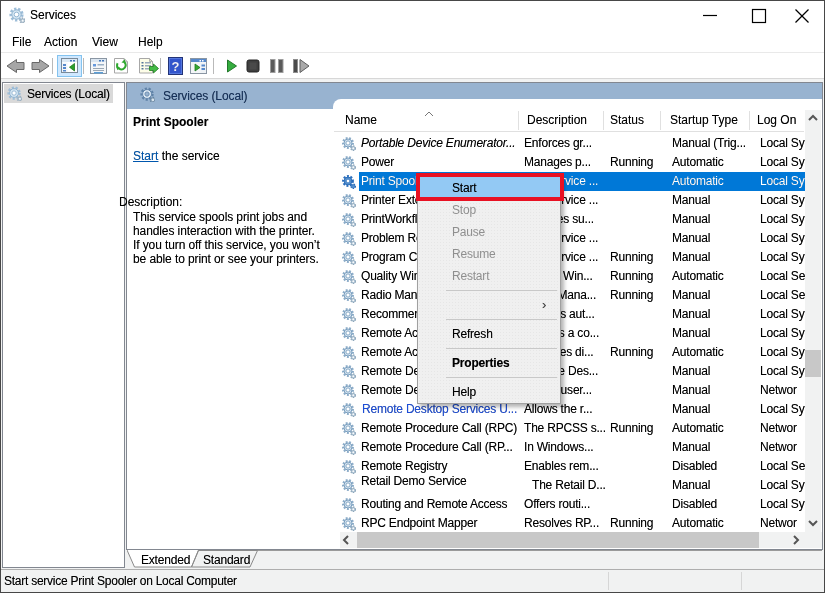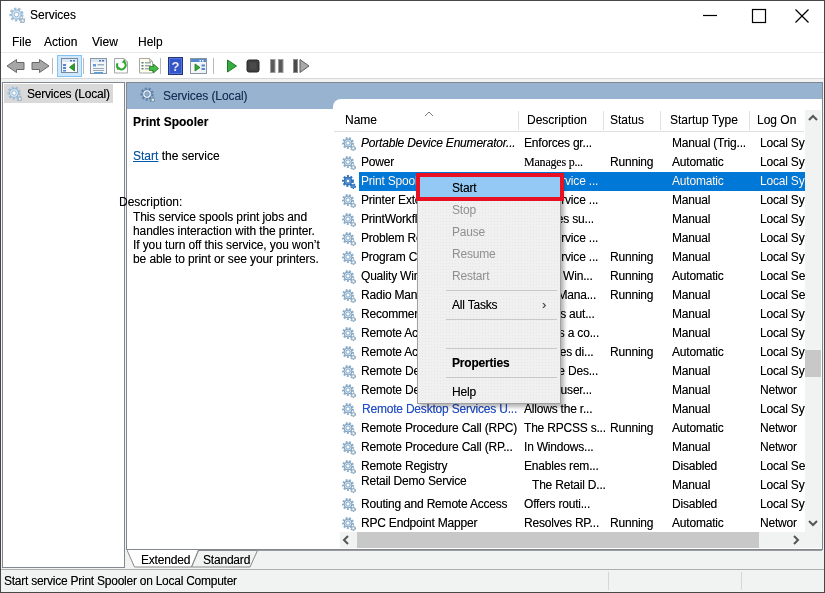--- a/index.html
+++ b/index.html
@@ -189,21 +189,21 @@
   </svg>
 <div style="position:absolute;left:361px;top:134px;width:157px;height:19px;line-height:19px;overflow:hidden;white-space:nowrap;letter-spacing:-0.2px;color:#000;font-style:italic;">Portable Device Enumerator...</div>
 <div style="position:absolute;left:524px;top:134px;width:83px;height:19px;line-height:19px;overflow:hidden;white-space:nowrap;letter-spacing:-0.2px;color:#000;">Enforces gr...</div>
 
 <div style="position:absolute;left:672px;top:134px;width:81px;height:19px;line-height:19px;overflow:hidden;white-space:nowrap;letter-spacing:-0.2px;color:#000;">Manual (Trig...</div>
 <div style="position:absolute;left:760px;top:134px;width:45px;height:19px;line-height:19px;overflow:hidden;white-space:nowrap;letter-spacing:-0.2px;color:#000;">Local Sy</div>
 <svg style="position:absolute;left:342px;top:156px" width="14" height="14" viewBox="0 0 14 14">
     <use href="#gear"></use>
   </svg>
 <div style="position:absolute;left:361px;top:153px;width:157px;height:19px;line-height:19px;overflow:hidden;white-space:nowrap;letter-spacing:-0.2px;color:#000;">Power</div>
-<div style="position:absolute;left:524px;top:153px;width:83px;height:19px;line-height:19px;overflow:hidden;white-space:nowrap;letter-spacing:-0.2px;color:#000;font-family:Liberation Serif, serif;">Manages p...</div>
+<div style="position:absolute;left:524px;top:153px;width:83px;height:19px;line-height:19px;overflow:hidden;white-space:nowrap;letter-spacing:-0.2px;color:#000;">Manages p...</div>
 <div style="position:absolute;left:610px;top:153px;width:50px;height:19px;line-height:19px;overflow:hidden;white-space:nowrap;letter-spacing:-0.2px;color:#000;">Running</div>
 <div style="position:absolute;left:672px;top:153px;width:81px;height:19px;line-height:19px;overflow:hidden;white-space:nowrap;letter-spacing:-0.2px;color:#000;">Automatic</div>
 <div style="position:absolute;left:760px;top:153px;width:45px;height:19px;line-height:19px;overflow:hidden;white-space:nowrap;letter-spacing:-0.2px;color:#000;">Local Sy</div>
 <div style="position:absolute;left:359px;top:172px;width:446px;height:19px;background:#0078d7"></div>
 <svg style="position:absolute;left:342px;top:175px" width="14" height="14" viewBox="0 0 14 14">
     <use href="#gearsel"></use>
   </svg>
 <div style="position:absolute;left:361px;top:172px;width:157px;height:19px;line-height:19px;overflow:hidden;white-space:nowrap;letter-spacing:-0.2px;color:#fff;">Print Spooler</div>
 <div style="position:absolute;left:524px;top:172px;width:83px;height:19px;line-height:19px;overflow:hidden;white-space:nowrap;letter-spacing:-0.2px;color:#fff;">This service ...</div>
 
@@ -388,23 +388,23 @@
 <div class="abs" style="left:741px;top:572px;width:1px;height:18px;background:#d6d6d6"></div>
 
 <div class="abs" style="left:417px;top:174px;width:144px;height:230px;background:#f0f0f0;border:1px solid #a0a0a0;box-shadow:3px 3px 4px rgba(0,0,0,0.3);background-image:radial-gradient(circle, #e6e6e6 0.7px, transparent 0.8px);background-size:3px 3px">
   <div style="position:absolute;left:2px;top:2px;width:140px;height:20px;background:#93c9f4"></div>
   <div class="mi hl" style="top:2px;">Start</div>
 <div class="mi dis" style="top:24px;">Stop</div>
 <div class="mi dis" style="top:46px;">Pause</div>
 <div class="mi dis" style="top:68px;">Resume</div>
 <div class="mi dis" style="top:90px;">Restart</div>
     <div class="msep" style="top:115px"></div>
-    <div class="mi " style="top:119px;">All Tasks</div>
     <div style="position:absolute;right:8px;top:123px;width:10px;height:14px;font-size:13px;color:#444;line-height:14px">›</div>
     <div class="msep" style="top:144px"></div>
+    <div class="mi " style="top:148px;">Refresh</div>
     <div class="msep" style="top:173px"></div>
     <div class="mi b" style="top:177px;">Properties</div>
     <div class="msep" style="top:202px"></div>
     <div class="mi " style="top:206px;">Help</div>
 </div>
 
 <div class="abs" style="left:416px;top:173px;width:148px;height:28px;border:4px solid #e81123"></div>
 
 <div class="abs" style="left:0;top:0;width:825px;height:1px;background:#474747"></div>
 <div class="abs" style="left:0;top:592px;width:825px;height:1px;background:#474747"></div>

